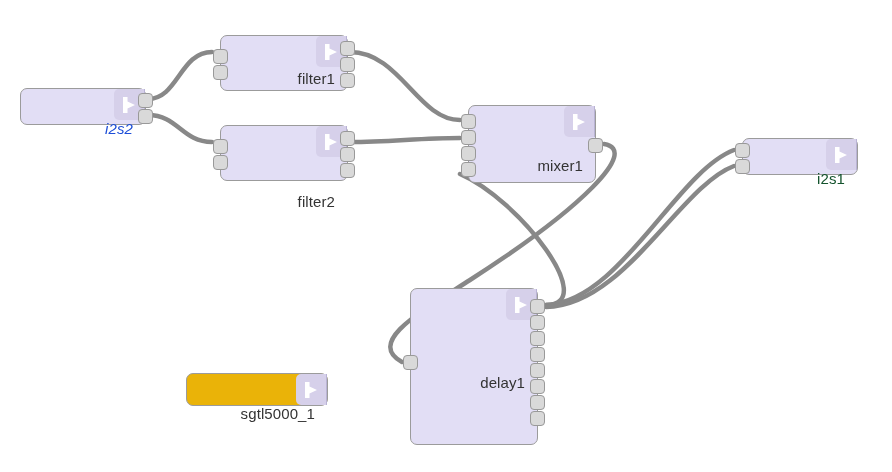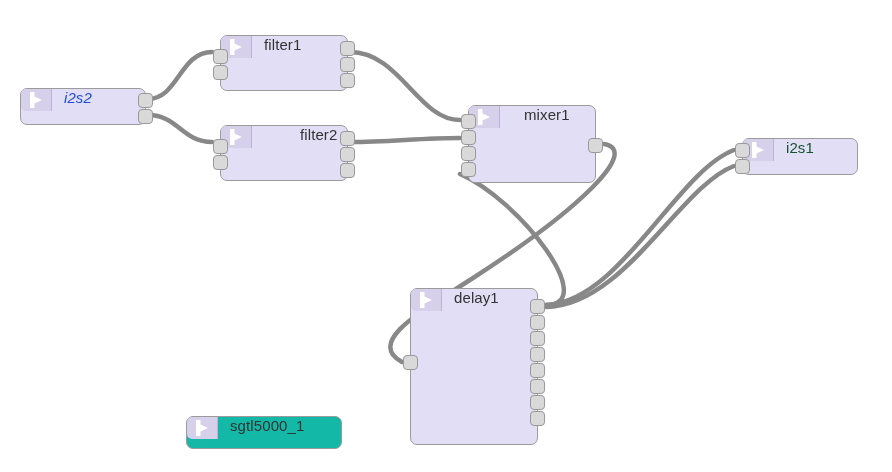--- a/index.html
+++ b/index.html
@@ -31,21 +31,22 @@
     stroke-width: 4.5;
     stroke-linecap: round;
   }
   .node {
     position: absolute;
     box-sizing: border-box;
     background: #e2def5;
     border: 1.6px solid #9b9b9b;
     border-radius: 7px;
     display: flex;
-    align-items: flex-start;
+    align-items: flex-end;
+    flex-direction: column;
   }
   .node-icon {
     box-sizing: border-box;
     width: 31px;
     flex: 0 0 31px;
     background: #d6d0ea;
     border-right: 1.2px solid #b9b3d4;
     border-radius: 5px 0 0 5px;
     display: flex;
     align-items: center;
@@ -161,21 +162,21 @@
         <div class="port port-in" style="top: 66px; background: rgb(217, 217, 217); border-color: rgb(153, 153, 153);"></div>
         <div class="port port-out" style="top: 10px; background: rgb(217, 217, 217); border-color: rgb(153, 153, 153);"></div>
         <div class="port port-out" style="top: 26px; background: rgb(217, 217, 217); border-color: rgb(153, 153, 153);"></div>
         <div class="port port-out" style="top: 42px; background: rgb(217, 217, 217); border-color: rgb(153, 153, 153);"></div>
         <div class="port port-out" style="top: 58px; background: rgb(217, 217, 217); border-color: rgb(153, 153, 153);"></div>
         <div class="port port-out" style="top: 74px; background: rgb(217, 217, 217); border-color: rgb(153, 153, 153);"></div>
         <div class="port port-out" style="top: 90px; background: rgb(217, 217, 217); border-color: rgb(153, 153, 153);"></div>
         <div class="port port-out" style="top: 106px; background: rgb(217, 217, 217); border-color: rgb(153, 153, 153);"></div>
         <div class="port port-out" style="top: 122px; background: rgb(217, 217, 217); border-color: rgb(153, 153, 153);"></div>
       </div>
-      <div class="node" style="left: 186px; top: 416px; width: 156px; height: 33px; background: #14b8a6; border-color: rgb(155, 155, 155);">
+      <div class="node" style="left: 186px; top: 373px; width: 142px; height: 33px; background: #eab308; border-color: rgb(155, 155, 155);">
         <div class="node-icon" style="background: rgb(214, 208, 234);">
           <svg width="20" height="22" viewBox="0 0 20 22">
             <path d="M4 3 L4 19 L8.5 19 L8.5 14.5 L16 11 L8.5 7.5 L8.5 3 Z" fill="#ffffff"></path>
           </svg>
         </div>
         <div class="node-label" style="color: rgb(51, 51, 51);">sgtl5000_1</div>
       </div>
     </div>
 
 </div>

